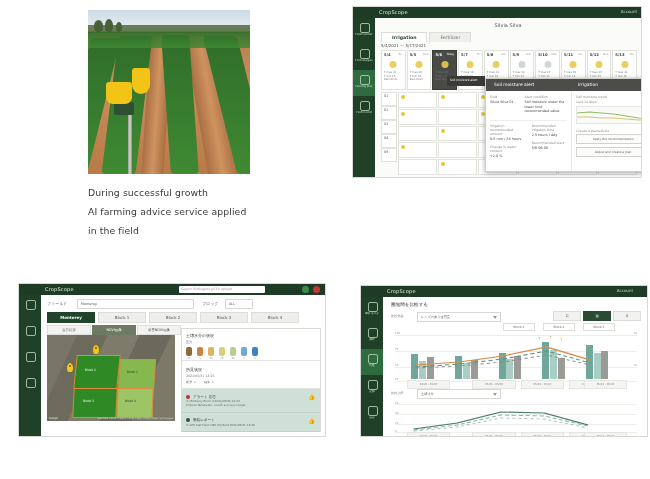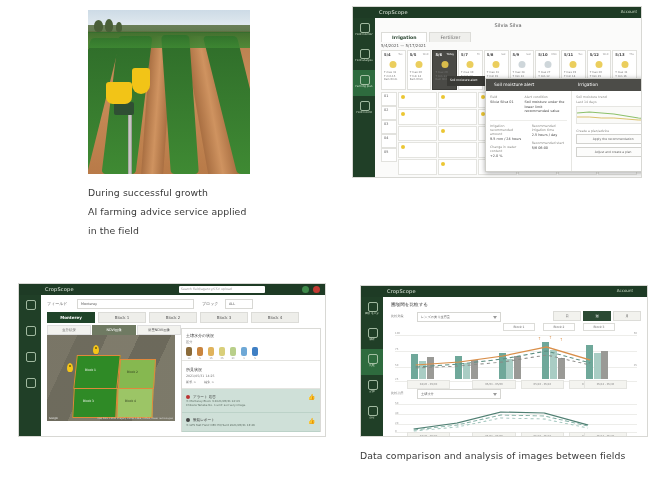--- a/index.html
+++ b/index.html
@@ -720,16 +720,15 @@
             <polyline points="4,28 24,24 44,15 64,16 84,25" fill="none" stroke="#9fc4bb" stroke-width=".9" stroke-dasharray="1.4,1.4"></polyline>
           </svg>
           <div class="xcat" style="left:12px;width:17%;height:7px;line-height:7px;">04/26 - 05/02</div>
           <div class="xcat" style="left:32%;width:17%;height:7px;line-height:7px;">05/03 - 05/09</div>
           <div class="xcat" style="left:52%;width:17%;height:7px;line-height:7px;">05/10 - 05/16</div>
           <div class="xcat" style="left:72%;width:17%;height:7px;line-height:7px;">05/17 - 05/23</div>
           <div class="xcat" style="right:10px;width:17%;height:7px;line-height:7px;">05/24 - 05/30</div>
         </div>
       </div>
     </div>
-    <div class="caption" style="margin-top:9px;">Data comparison and analysis of images between fields</div>
   </div>
 
 </div>
 
 </body></html>

